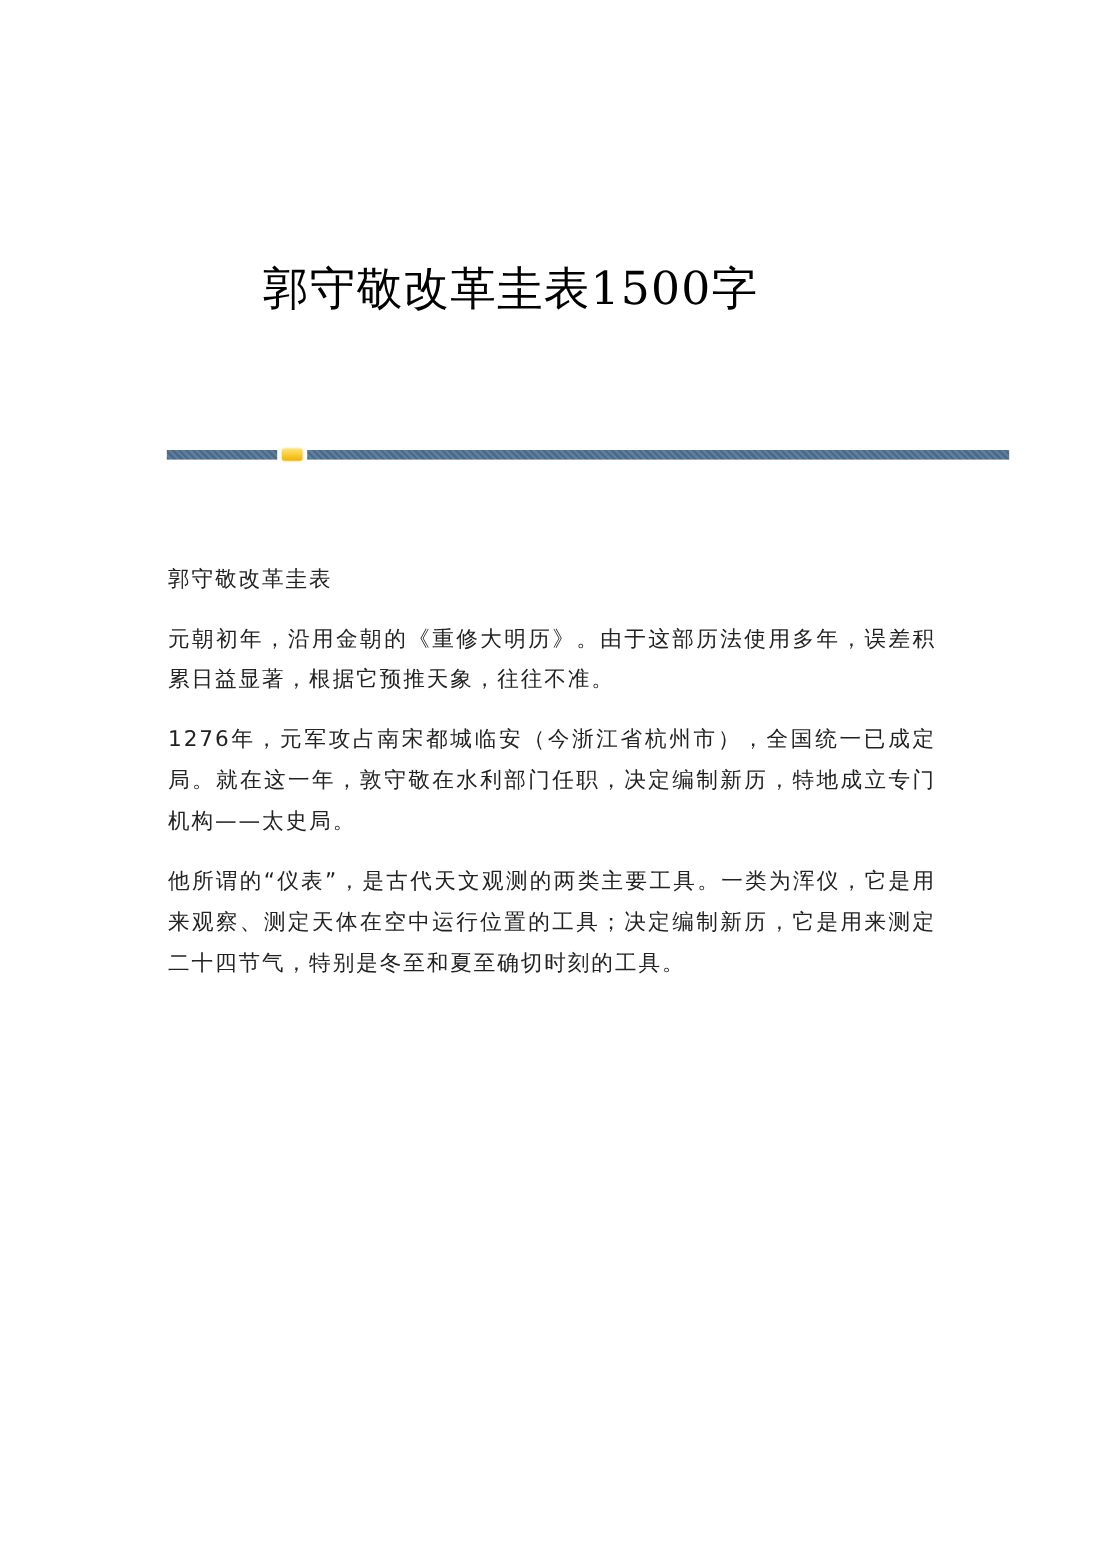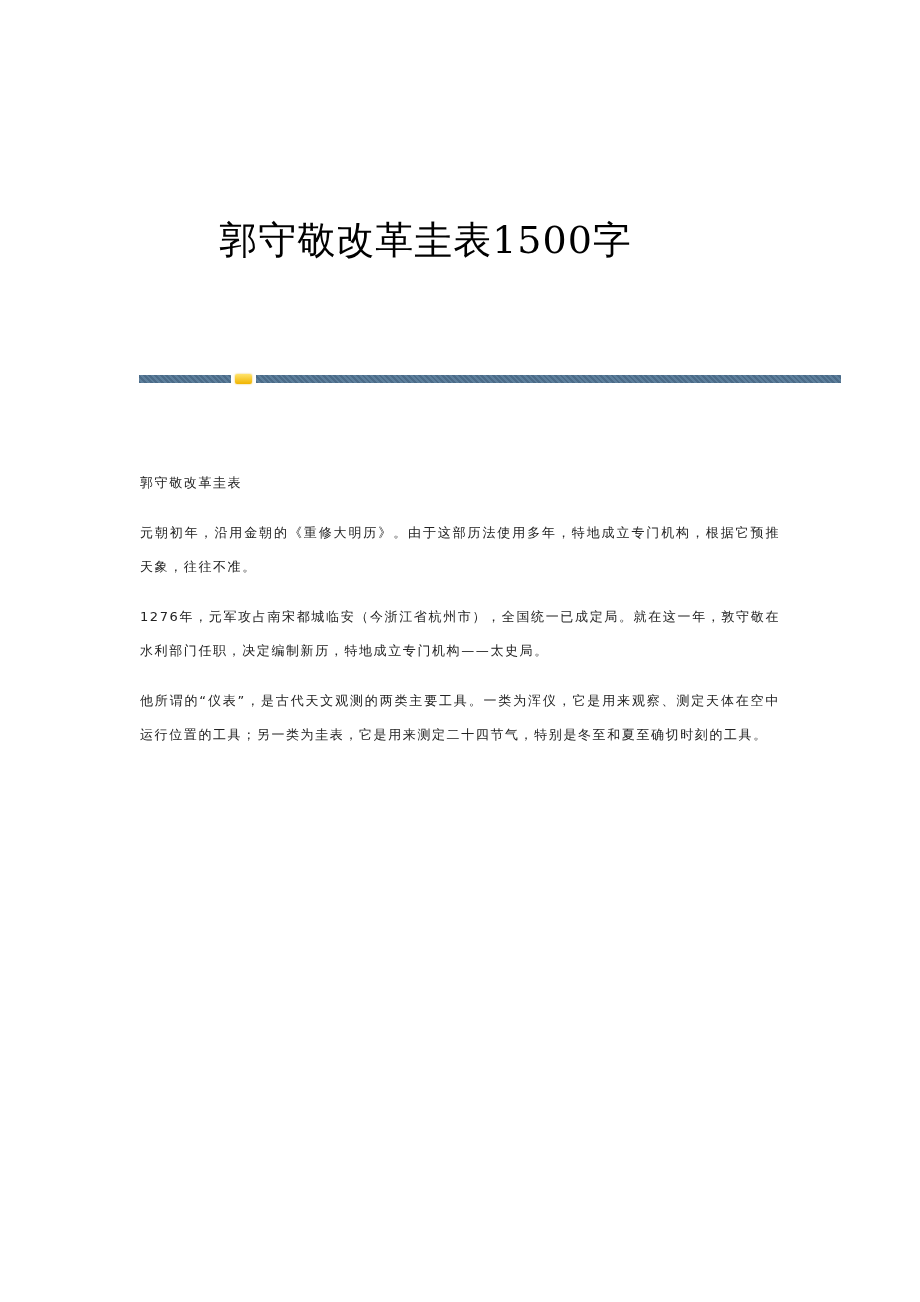--- a/index.html
+++ b/index.html
@@ -10,32 +10,32 @@
   .divider { position:absolute; top:375px; left:139px; width:702px; height:9px; }
   .bar { position:absolute; top:0; height:8px;
          background:repeating-linear-gradient(45deg,#4b6b88 0 2px,#5d7f9c 2px 4px); }
   .bar.left { left:0; width:92px; }
   .bar.right { left:117px; width:585px; }
   .badge { position:absolute; left:96px; top:-1px; width:17px; height:10px;
            background:linear-gradient(#ffe36b,#f0b400); border-radius:2px;
            box-shadow:0 0 2px #e8c050; }
   .content { position:absolute; top:466px; left:140px; width:640px;
              font-family:"DejaVu Sans","Liberation Sans",sans-serif;
-             font-size:13px; color:#222; }
+             font-size:18px; color:#222; }
   .para { margin:0 0 16px 0; line-height:34px; text-align:justify; letter-spacing:1.6px; }
 </style>
 </head>
 <body>
 
 <div class="title">郭守敬改革圭表1500字</div>
 
 <div class="divider">
   <div class="bar left"></div>
   <div class="badge"></div>
   <div class="bar right"></div>
 </div>
 
 <div class="content">
   <p class="para">郭守敬改革圭表</p>
-  <p class="para">元朝初年，沿用金朝的《重修大明历》。由于这部历法使用多年，特地成立专门机构，根据它预推天象，往往不准。</p>
+  <p class="para">元朝初年，沿用金朝的《重修大明历》。由于这部历法使用多年，误差积累日益显著，根据它预推天象，往往不准。</p>
   <p class="para">1276年，元军攻占南宋都城临安（今浙江省杭州市），全国统一已成定局。就在这一年，敦守敬在水利部门任职，决定编制新历，特地成立专门机构——太史局。</p>
-  <p class="para">他所谓的“仪表”，是古代天文观测的两类主要工具。一类为浑仪，它是用来观察、测定天体在空中运行位置的工具；另一类为圭表，它是用来测定二十四节气，特别是冬至和夏至确切时刻的工具。</p>
+  <p class="para">他所谓的“仪表”，是古代天文观测的两类主要工具。一类为浑仪，它是用来观察、测定天体在空中运行位置的工具；决定编制新历，它是用来测定二十四节气，特别是冬至和夏至确切时刻的工具。</p>
 </div>
 
 </body></html>

